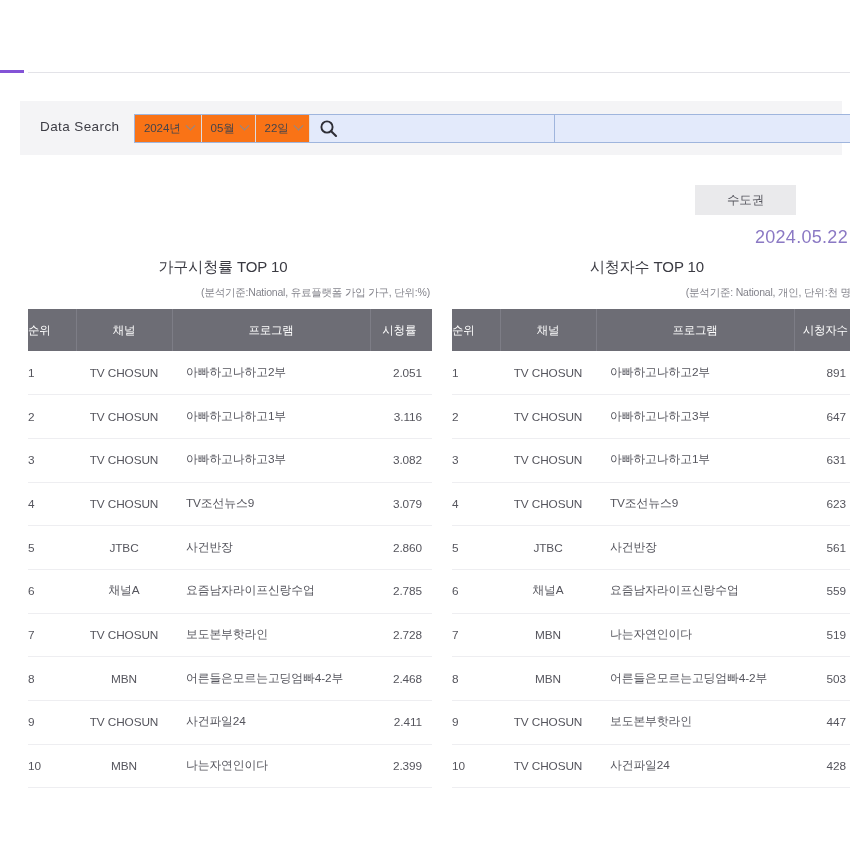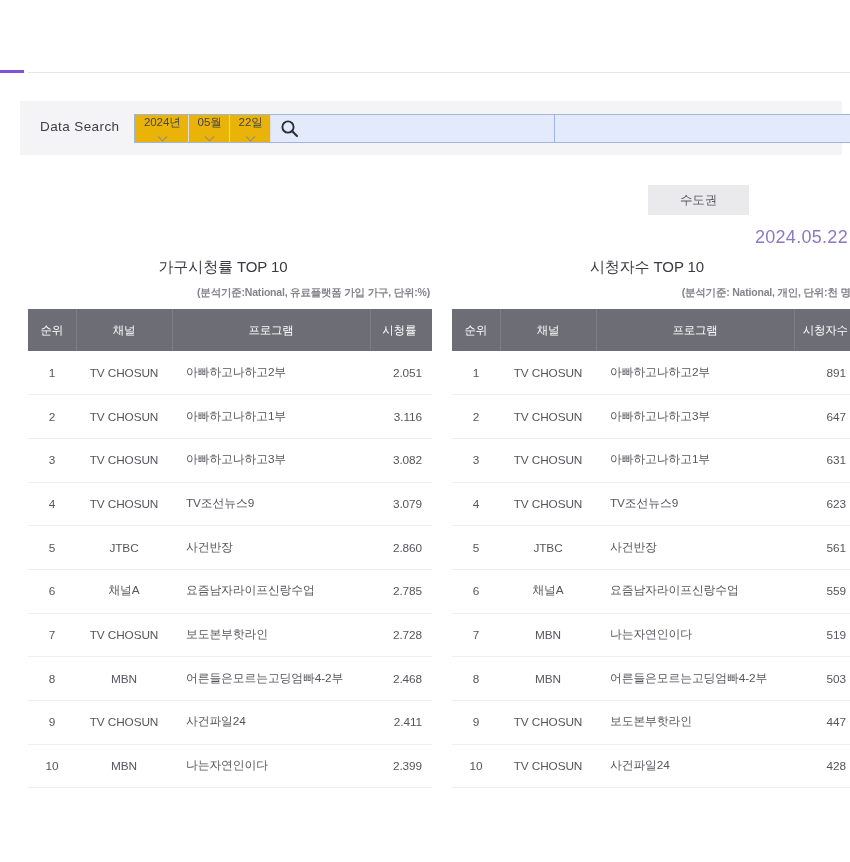--- a/index.html
+++ b/index.html
@@ -98,31 +98,30 @@
     left: 534px; top: 13px;
     width: 316px;
     height: 29px;
     background: #e3eafb;
     border: 1px solid #9fb5dd;
     border-right: none;
   }
   .dd {
     position: relative;
     height: 27px;
-    background: #eab308;
+    background: #f97316;
     border-right: 1px solid #dcdce2;
     display: flex;
     align-items: center;
     padding: 0 7px 0 9px;
     gap: 6px;
     cursor: pointer;
     font-size: 11.5px;
     color: #44444c;
     letter-spacing: -0.1px;
-    flex-direction: column;
   }
   .dd-caret {
     display: inline-block;
     width: 7px; height: 7px;
     border-right: 1.2px solid #8a8a92;
     border-bottom: 1.2px solid #8a8a92;
     transform: rotate(45deg) translate(-2px,-2px);
     flex: 0 0 auto;
   }
   .search-icon-box {
@@ -161,20 +160,21 @@
     border: none;
     font-family: inherit;
   }
   .region-btn.active {
     background: #7b3ef2;
     color: #ffffff;
   }
   .region-btn.inactive {
     background: #eaeaec;
     color: #56565e;
+    margin-left: 47px;
   }
   .date-label {
     position: absolute;
     right: 2px; top: 227px;
     font-size: 18px;
     color: #8b79c4;
     letter-spacing: 0.3px;
   }
 
   
@@ -192,21 +192,20 @@
     letter-spacing: -0.1px;
     padding-right: 14px;
   }
   .panel-sub {
     text-align: right;
     font-size: 10.5px;
     color: #84848c;
     margin-top: 9px;
     padding-right: 2px;
     letter-spacing: -0.2px;
-    font-weight: bold;
   }
 
   table.rank-table {
     margin-top: 9px;
     width: 100%;
     border-collapse: collapse;
     table-layout: fixed;
   }
   table.rank-table thead th {
     background: #6d6d75;
@@ -219,21 +218,21 @@
   }
   table.rank-table thead th:last-child { border-right: none; }
 
   table.rank-table tbody td {
     height: 43.7px;
     font-size: 11.8px;
     color: #55555d;
     border-bottom: 1px solid #eeeef1;
     letter-spacing: -0.1px;
   }
-  .col-rank    { width: 48px;  text-align: center; }
+  .col-rank    { width: 48px;  text-align: left; }
   .col-channel { width: 96px;  text-align: center; }
   .col-program { text-align: left; padding-left: 14px; }
   .col-value   { width: 62px;  text-align: right; padding-right: 10px;
                  color: #7e5fb8; }
 
   .footnote {
     position: absolute;
     left: 24px; top: 806px;
     font-size: 11px;
     color: #8c8c94;

